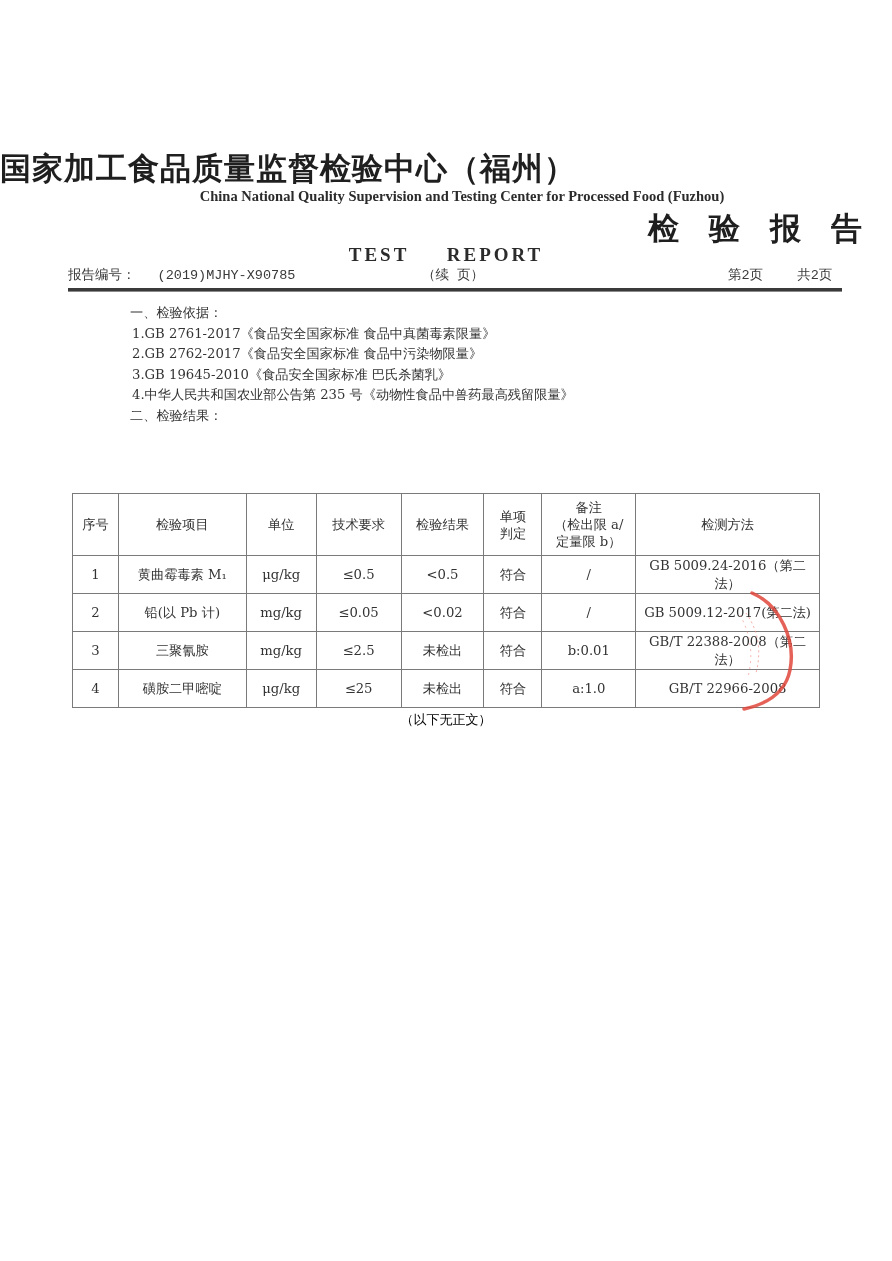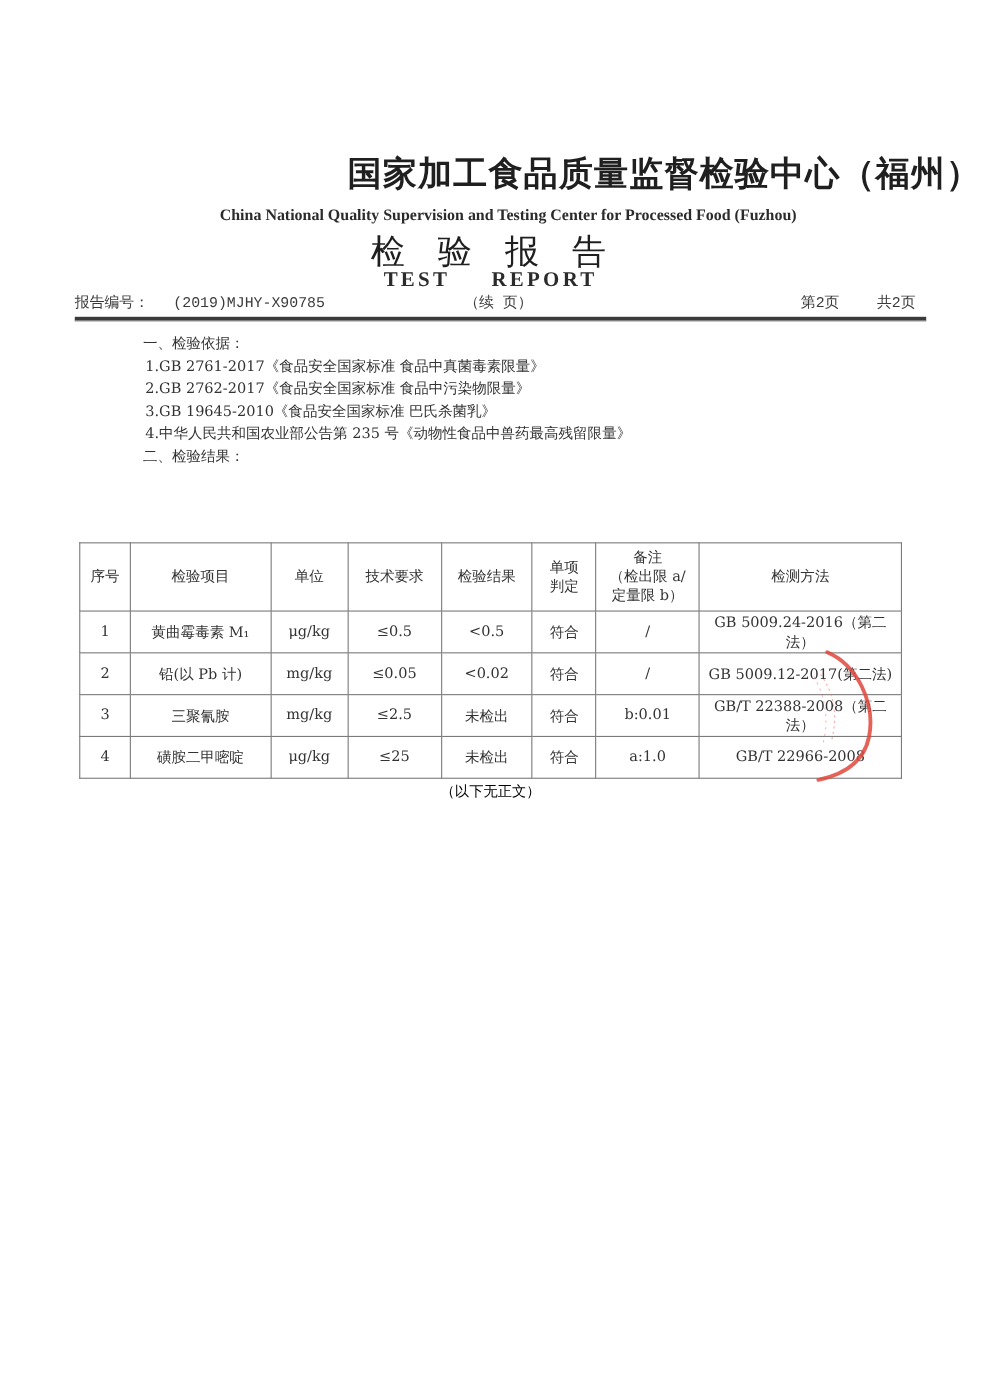--- a/index.html
+++ b/index.html
@@ -2,32 +2,32 @@
 <html><head>
 <meta charset="utf-8">
 <style>
   html, body { margin: 0; padding: 0; }
   body {
     width: 892px; height: 1261px; background: #ffffff; position: relative; overflow: hidden;
     font-family: "DejaVu Serif", "Liberation Serif", serif; color: #2a2a2a;
   }
   .abs { position: absolute; }
   .title-cn {
-    left: 0; width: 892px; top: 137px; text-align: right;
+    left: 0; width: 892px; top: 148px; text-align: left;
     font-size: 31px; font-weight: bold; letter-spacing: 1px; color: #1f1f1f;
     font-family: "DejaVu Serif", serif;
   }
   .title-en {
     left: 16px; width: 892px; top: 188px; text-align: center;
     font-size: 14.5px; font-weight: bold; color: #2b2b2b;
     font-family: "Liberation Serif", serif;
   }
   .report-cn {
-    left: 0; width: 892px; top: 208px; text-align: center;
-    font-size: 31px; font-weight: normal; letter-spacing: 30px; color: #1f1f1f;
+    left: 0; width: 892px; top: 208px; text-align: right;
+    font-size: 31px; font-weight: bold; letter-spacing: 30px; color: #1f1f1f;
     font-family: "DejaVu Serif", serif; padding-left: 26px; box-sizing: border-box;
   }
   .report-en {
     left: 0; width: 892px; top: 244px; text-align: center;
     font-size: 19px; font-weight: bold; color: #2b2b2b;
     font-family: "Liberation Serif", serif; word-spacing: 30px; letter-spacing: 3px;
   }
   .meta-row { top: 266px; font-size: 13.5px; color: #3a3a3a; font-family: "Liberation Mono", "DejaVu Sans Mono", monospace; }
   .rule {
     left: 68px; width: 774px; top: 288px; height: 3px; background: #3a3a3a;

